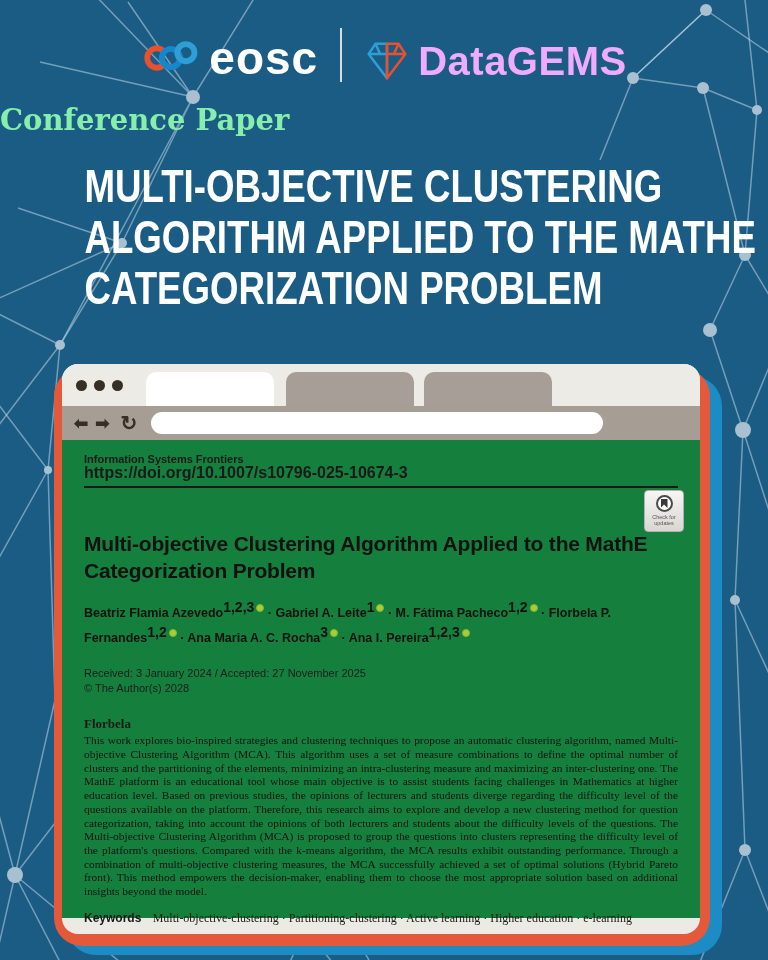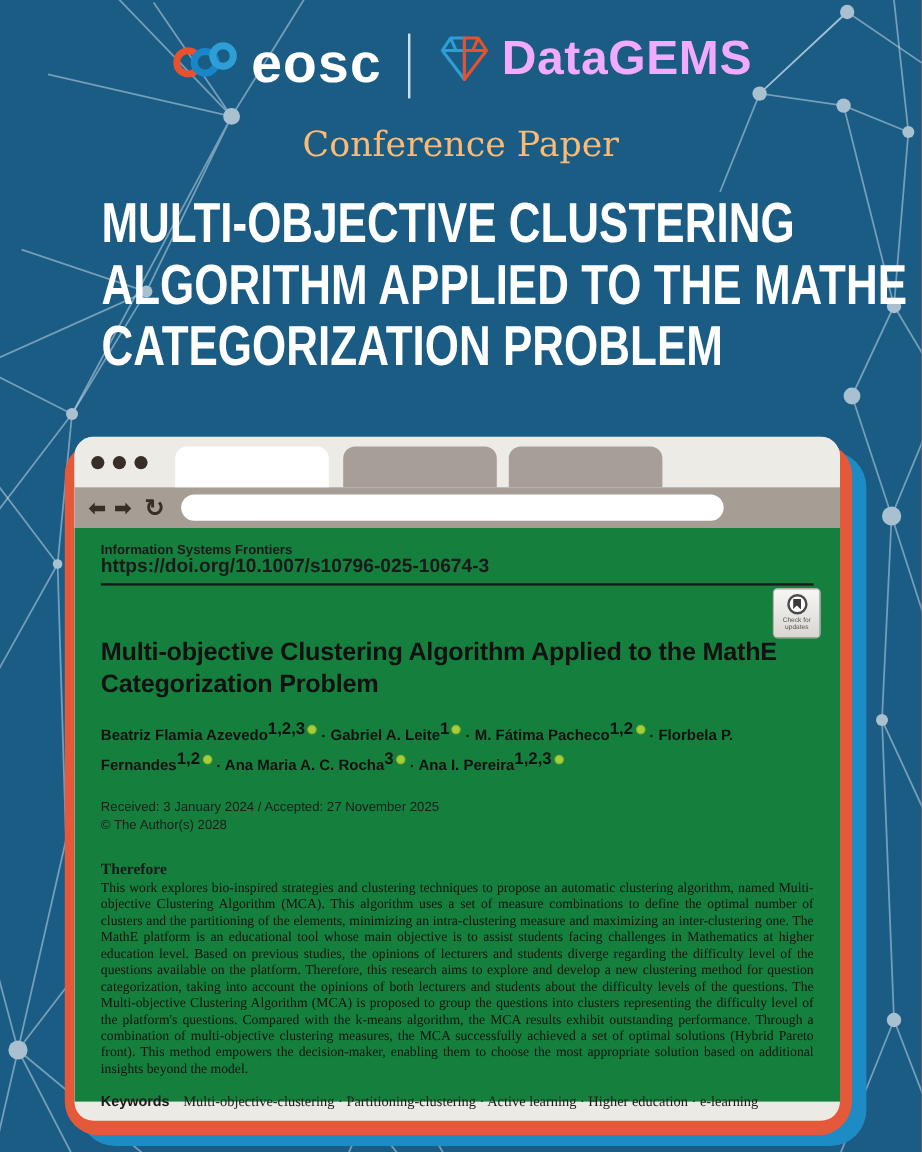--- a/index.html
+++ b/index.html
@@ -8,34 +8,34 @@
     position:relative; overflow:hidden;
     background:#1a5c84;
     font-family:"Liberation Sans", sans-serif;
   }
   
   .net { position:absolute; inset:0; }
 
   
   .logo-row{
     position:absolute; top:28px; left:0; width:100%;
-    display:flex; justify-content:center; align-items:flex-start; gap:16px;
+    display:flex; justify-content:center; align-items:flex-end; gap:16px;
   }
   .eosc-wrap{ display:flex; align-items:center; gap:6px; }
   .eosc-text{
     color:#fff; font-size:46px; font-weight:bold; letter-spacing:1px; line-height:1;
   }
   .logo-divider{ width:2px; height:54px; background:rgba(255,255,255,.8); margin:0 6px; }
   .dg-wrap{ display:flex; align-items:center; gap:8px; }
   .dg-text{ color:#f0abfc; font-size:40px; font-weight:600; letter-spacing:.5px; line-height:1; }
 
   .conf-label{
     position:absolute; top:103px; left:0; width:100%;
-    text-align:center; color:#fdba74;
-    font-family:"DejaVu Serif", serif; font-weight:normal; font-size:29px;
+    text-align:left; color:#86efac;
+    font-family:"DejaVu Serif", serif; font-weight:bold; font-size:29px;
   }
 
   .hero{ position:absolute; top:160px; left:0; width:100%; text-align:left; }
   .hero-line{
     color:#fff; font-weight:bold; font-size:47px; line-height:51px;
     letter-spacing:0; transform:scaleX(.78); transform-origin:center;
     white-space:nowrap;
   }
 
   
@@ -218,21 +218,21 @@
 
     <div class="ptitle">Multi-objective Clustering Algorithm Applied to the MathE Categorization Problem</div>
 
     <div class="authors"><span><span>Beatriz Flamia Azevedo</span><sup>1,2,3</sup><span class="orcid"></span></span><span class="asep"> · </span><span><span>Gabriel A. Leite</span><sup>1</sup><span class="orcid"></span></span><span class="asep"> · </span><span><span>M. Fátima Pacheco</span><sup>1,2</sup><span class="orcid"></span></span><span class="asep"> · </span><span><span>Florbela P. Fernandes</span><sup>1,2</sup><span class="orcid"></span></span><span class="asep"> · </span><span><span>Ana Maria A. C. Rocha</span><sup>3</sup><span class="orcid"></span></span><span class="asep"> · </span><span><span>Ana I. Pereira</span><sup>1,2,3</sup><span class="orcid"></span></span></div>
 
     <div class="dates">
       <div>Received: 3 January 2024 / Accepted: 27 November 2025</div>
       <div>© The Author(s) 2028</div>
     </div>
 
-    <div class="abs-head">Therefore</div>
+    <div class="abs-head">Florbela</div>
     <div class="abs-body">This work explores bio-inspired strategies and clustering techniques to propose an automatic clustering algorithm, named Multi-objective Clustering Algorithm (MCA). This algorithm uses a set of measure combinations to define the optimal number of clusters and the partitioning of the elements, minimizing an intra-clustering measure and maximizing an inter-clustering one. The MathE platform is an educational tool whose main objective is to assist students facing challenges in Mathematics at higher education level. Based on previous studies, the opinions of lecturers and students diverge regarding the difficulty level of the questions available on the platform. Therefore, this research aims to explore and develop a new clustering method for question categorization, taking into account the opinions of both lecturers and students about the difficulty levels of the questions. The Multi-objective Clustering Algorithm (MCA) is proposed to group the questions into clusters representing the difficulty level of the platform's questions. Compared with the k-means algorithm, the MCA results exhibit outstanding performance. Through a combination of multi-objective clustering measures, the MCA successfully achieved a set of optimal solutions (Hybrid Pareto front). This method empowers the decision-maker, enabling them to choose the most appropriate solution based on additional insights beyond the model.</div>
 
     <div class="kw-line">
       <span class="kw-label">Keywords</span>
       <span class="kw-items">Multi-objective-clustering  ·  Partitioning-clustering  ·  Active learning  ·  Higher education  ·  e-learning</span>
     </div>
   </div>
 </div>
 
 </body></html>

